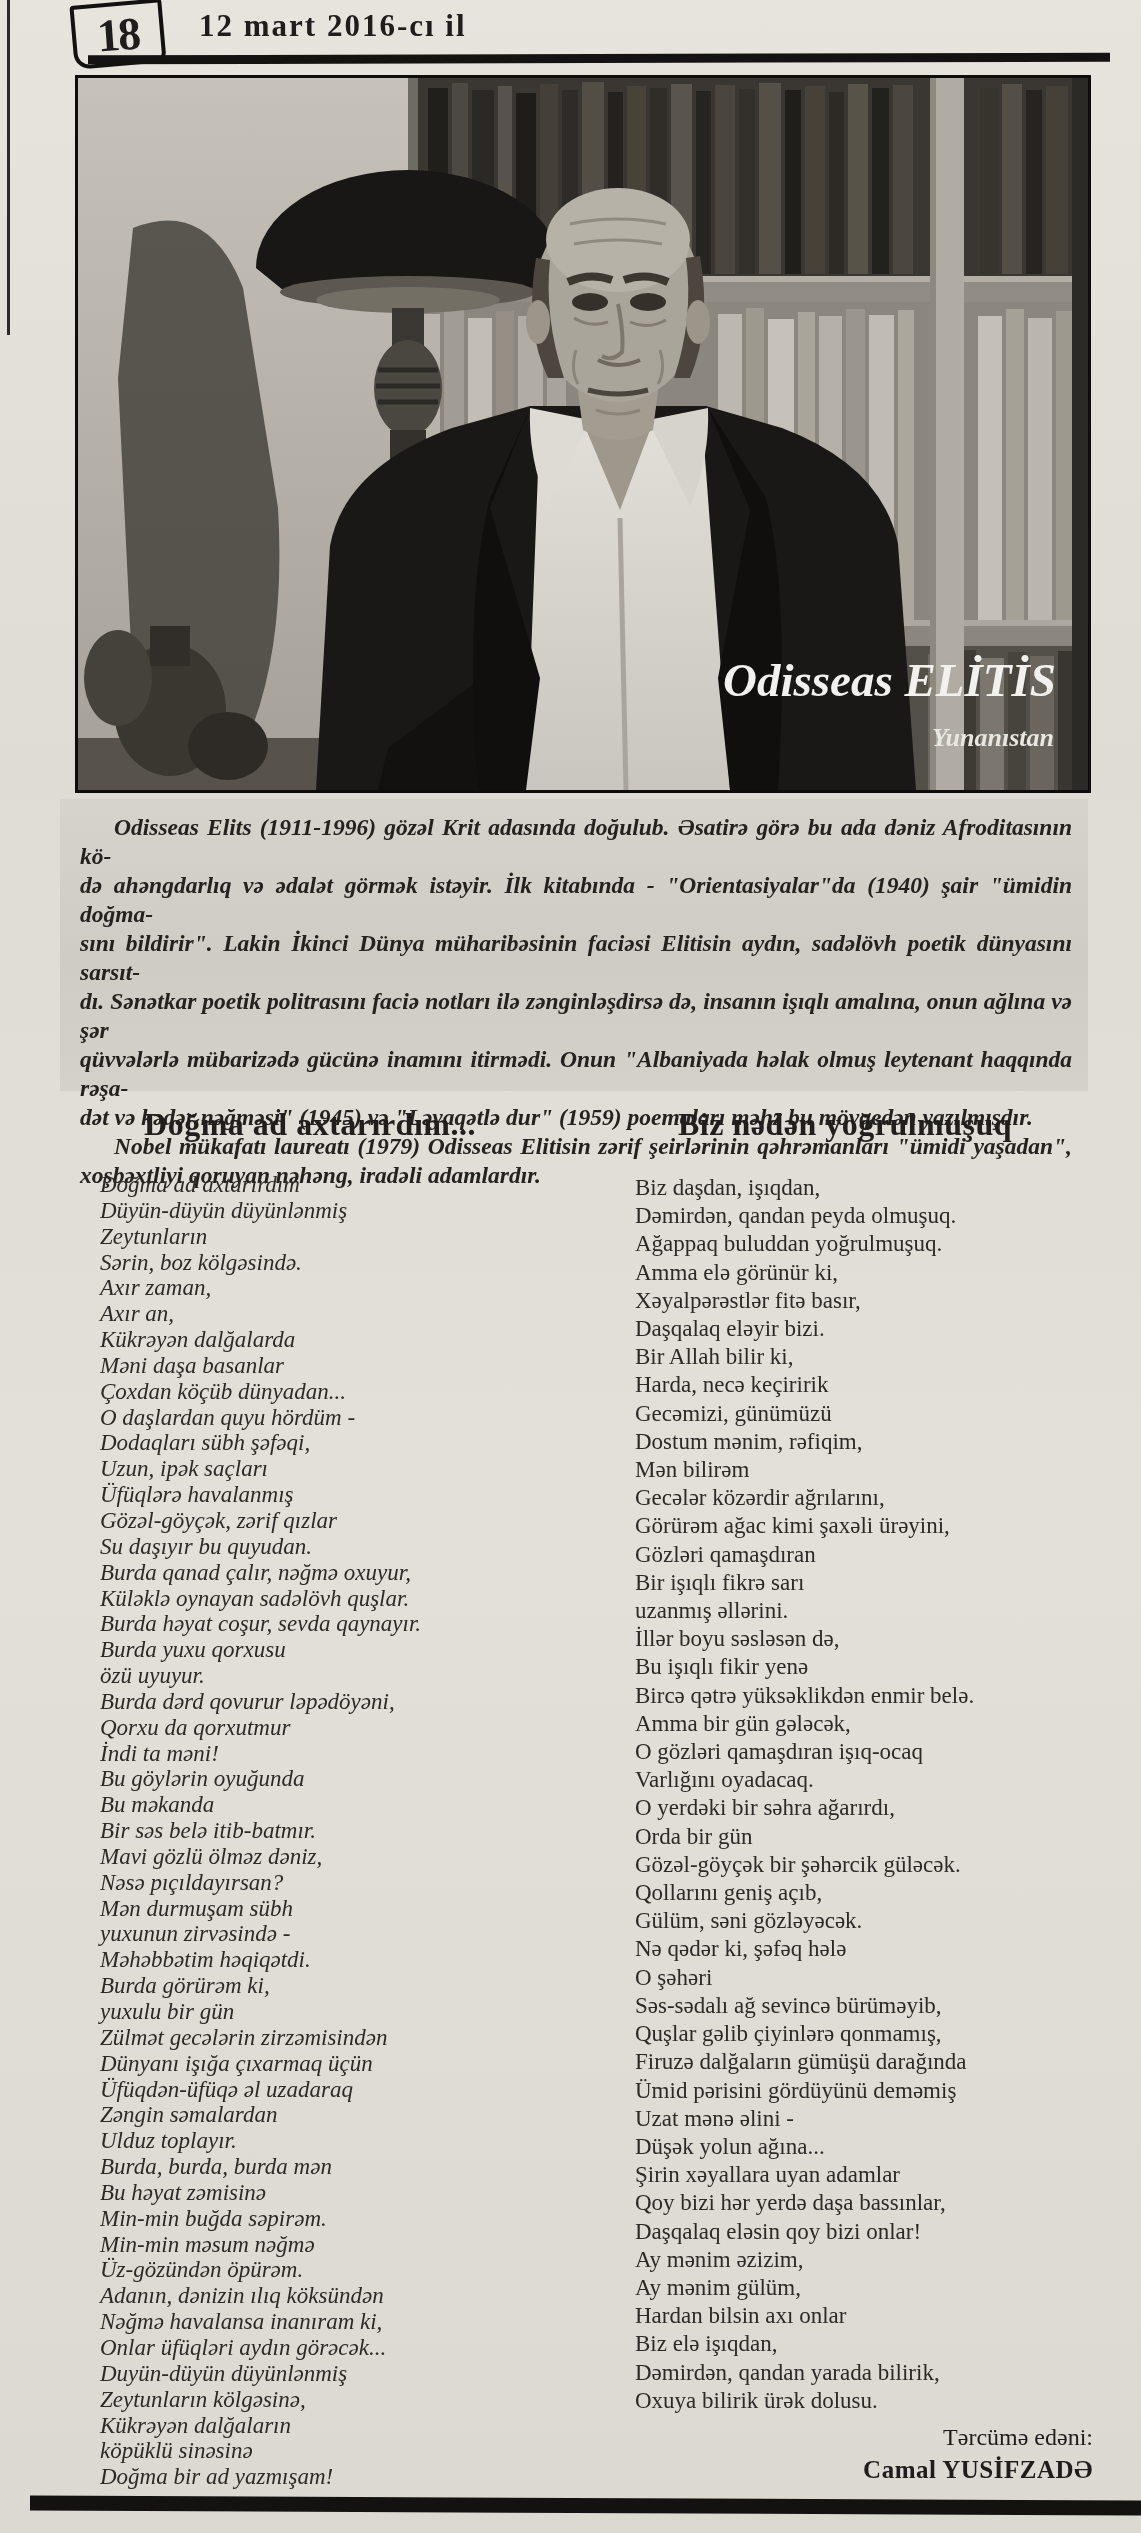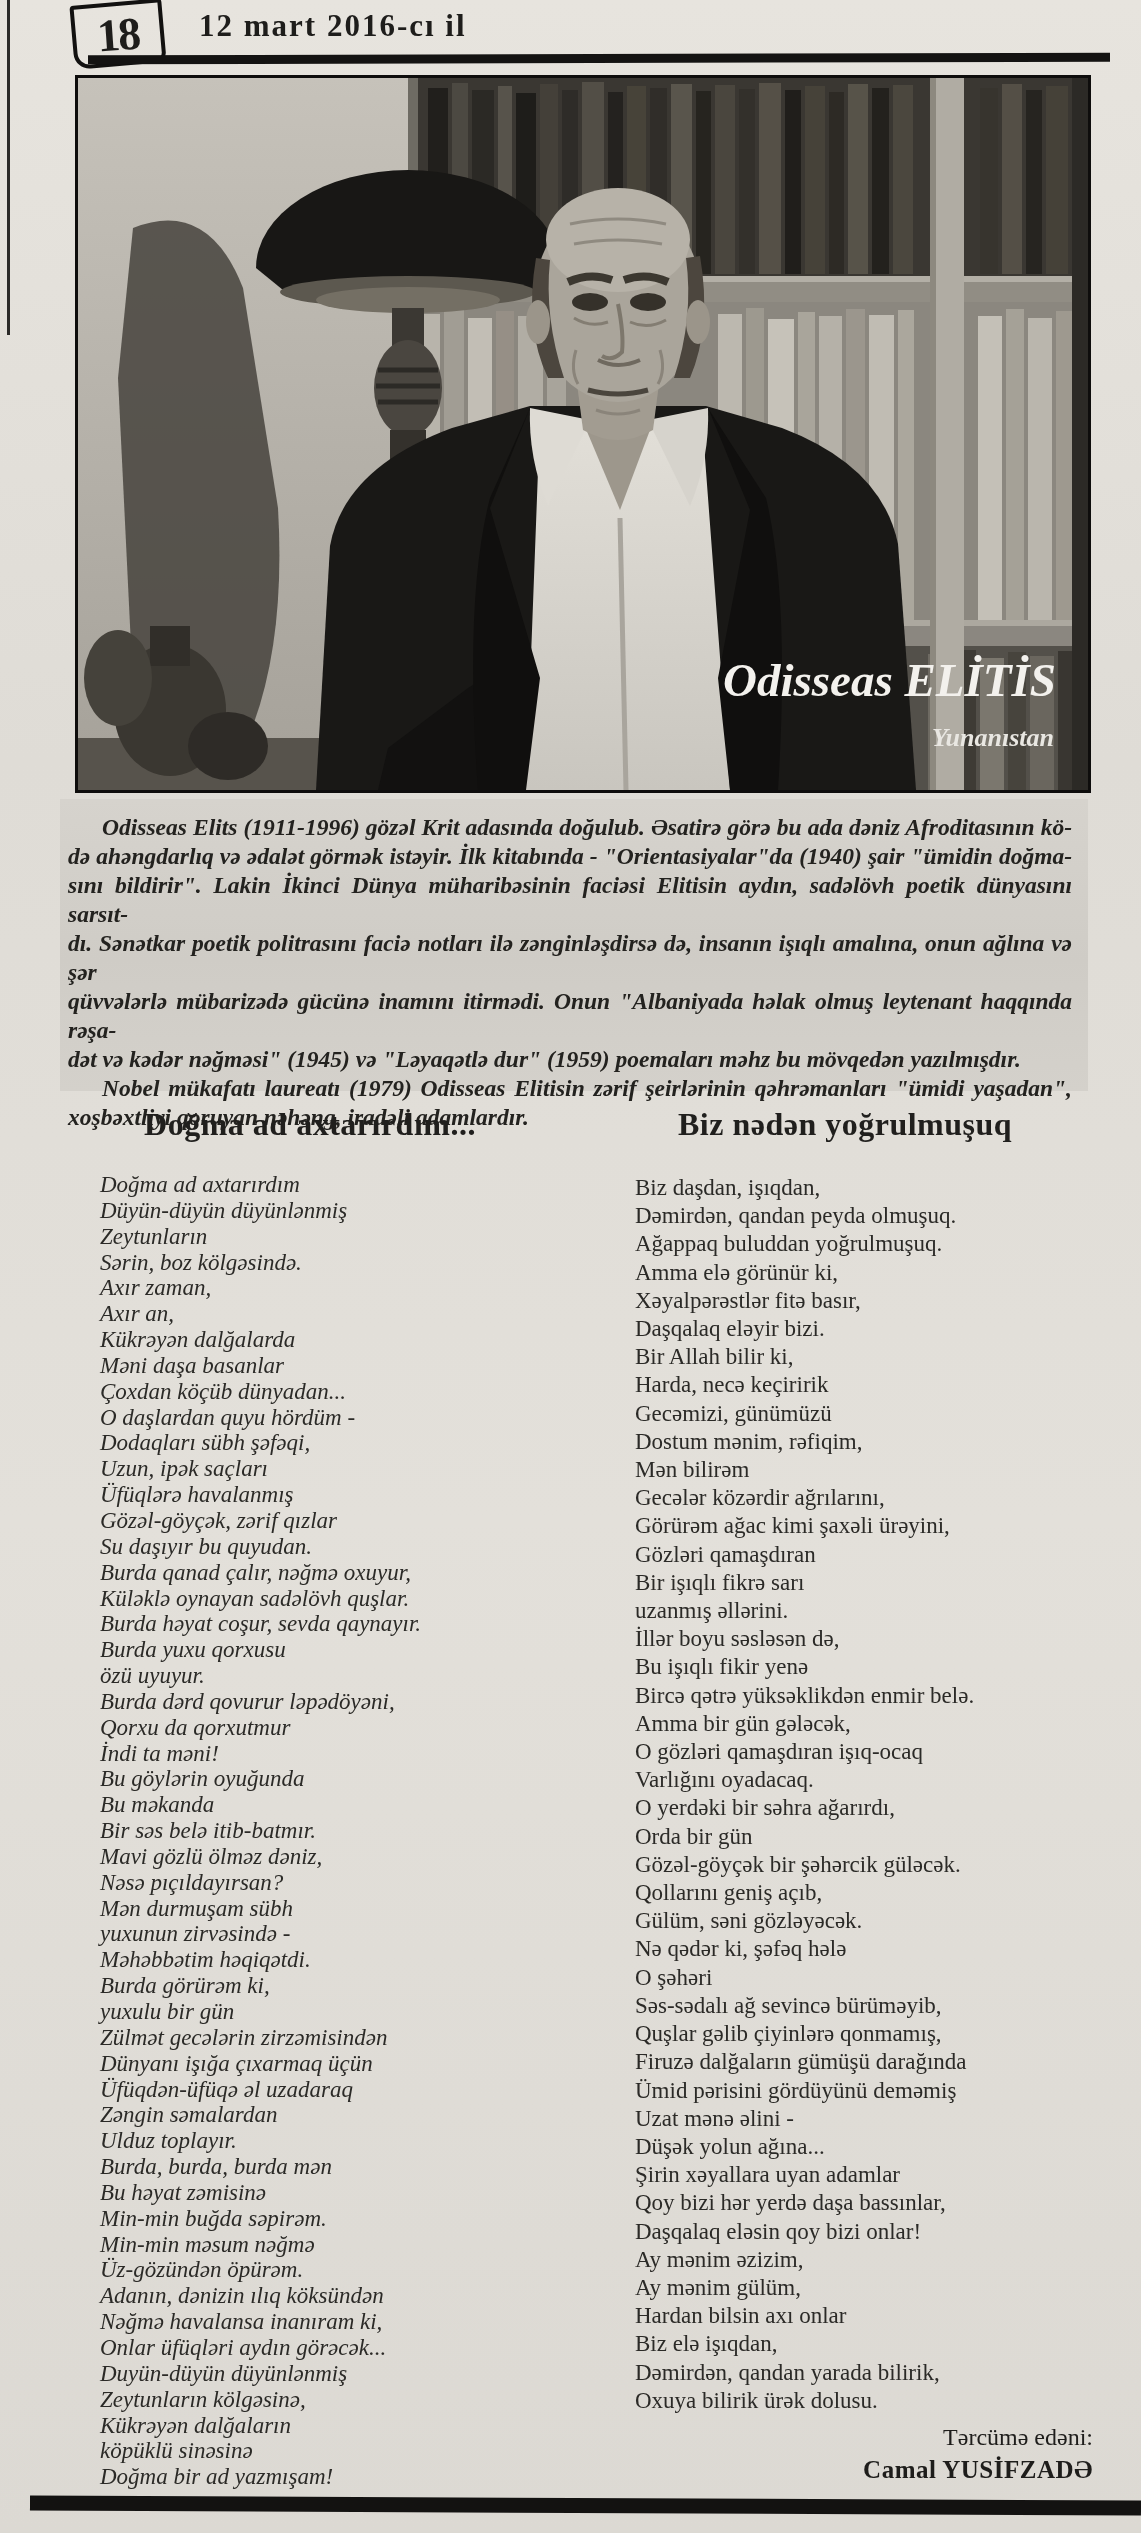--- a/index.html
+++ b/index.html
@@ -24,21 +24,21 @@
   
   .photo-frame{
     position:absolute;left:75px;top:75px;width:1010px;height:712px;
     border:3px solid #0e0d0c;background:#8d8a83;box-sizing:content-box;
   }
   .photo-frame svg{display:block;}
   
   .bio-box{
     position:absolute;left:60px;top:799px;width:1028px;height:292px;
     background:linear-gradient(180deg,#d6d3cd,#cfccc6 55%,#d4d1cb);
-    box-sizing:border-box;padding:14px 16px 0 8px;
+    box-sizing:border-box;padding:14px 16px 0 20px;
   }
   .bio-line{
     font-style:italic;font-weight:bold;font-size:23.5px;line-height:29px;
     text-align:justify;text-align-last:justify;white-space:normal;color:#23221f;
   }
   .bio-para .bio-line:last-child{text-align-last:auto;}
   .bio-para .bio-line:first-child{text-indent:34px;}
   
   .poem-title{
     position:absolute;top:1106px;font-family:Liberation Serif, serif;

